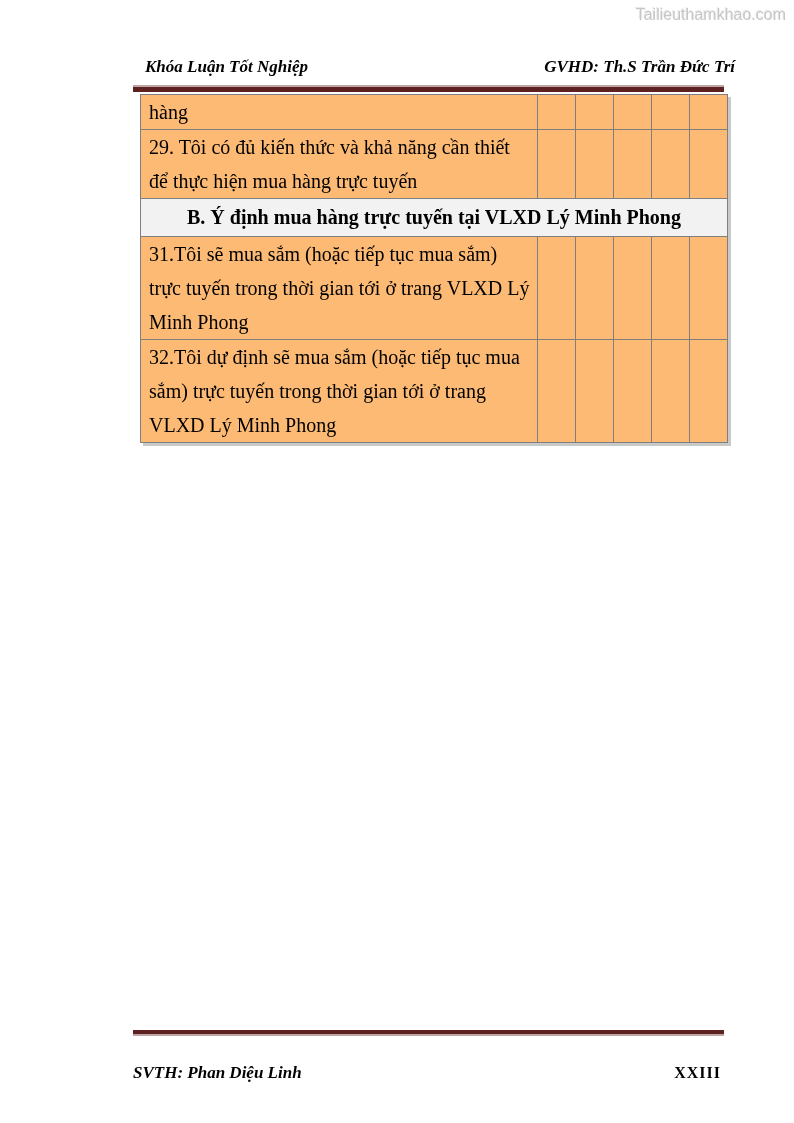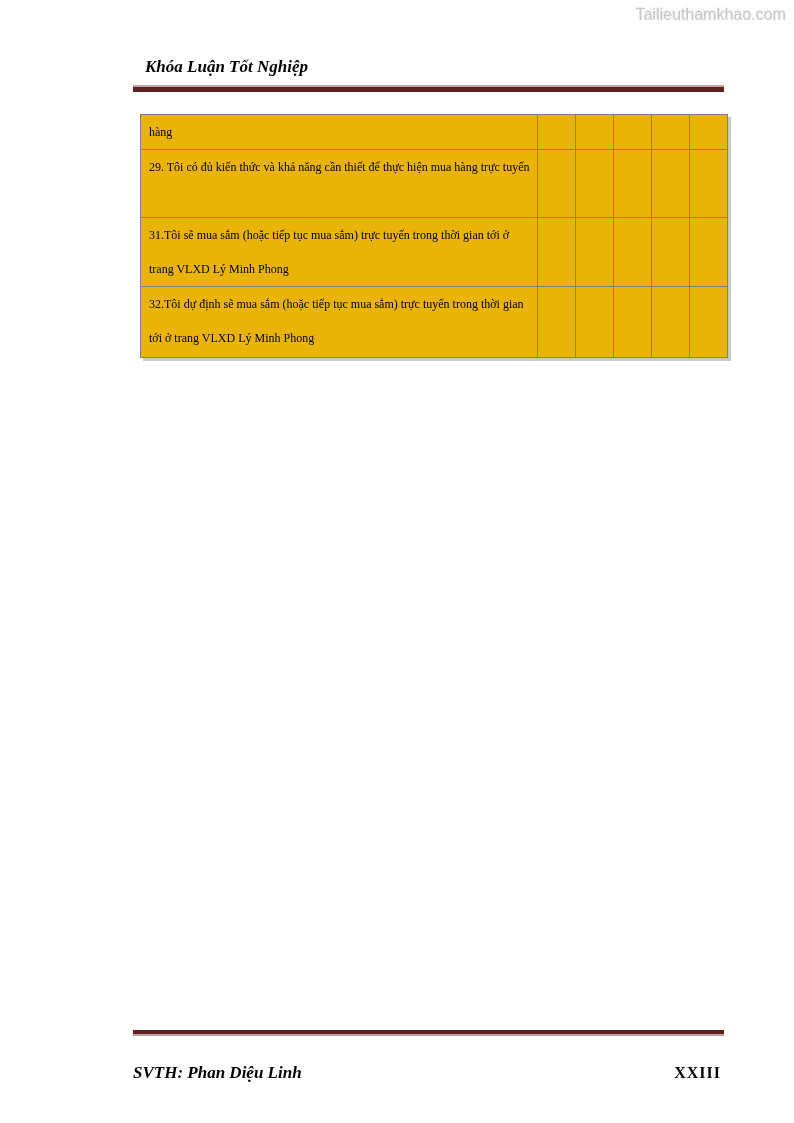--- a/index.html
+++ b/index.html
@@ -50,27 +50,27 @@
   .rule .light { height: 2px; background: #bfa6a6; }
   .rule .dark  { height: 5px; background: #5e2121; }
   .header-rule { top: 85px; }
   .footer-rule { top: 1030px; }
   .footer-rule .dark { height: 4px; }
 
   
   .q-table {
     position: absolute;
     left: 140px;
-    top: 114px;
+    top: 94px;
     border-collapse: collapse;
     table-layout: fixed;
     width: 587px;
-    font-size: 12px;
+    font-size: 20px;
     box-shadow: 3px 3px 0 0 #c9c9c9;
-    background: #eab308;
+    background: #fdba74;
   }
   .q-table td {
     border: 1px solid #7f7f7f;
     vertical-align: top;
     line-height: 34px;
     padding: 0;
   }
   .q-table td.question {
     padding: 0 7px 0 8px;
   }
@@ -103,20 +103,21 @@
 </style>
 </head>
 <body>
 
 <div class="page">
 
   <div class="watermark">Tailieuthamkhao.com</div>
 
   <div class="header-row">
     <span>Khóa Luận Tốt Nghiệp</span>
+    <span>GVHD: Th.S Trần Đức Trí</span>
   </div>
 
   <div class="rule header-rule">
     <div class="light"></div>
     <div class="dark"></div>
   </div>
 
   <table class="q-table">
     <colgroup>
       <col style="width:397px">
@@ -136,20 +137,23 @@
         <td class="rate"></td>
       </tr>
       <tr class="r-two">
         <td class="question">29. Tôi có đủ kiến thức và khả năng cần thiết để thực hiện mua hàng trực tuyến</td>
         <td class="rate"></td>
         <td class="rate"></td>
         <td class="rate"></td>
         <td class="rate"></td>
         <td class="rate"></td>
       </tr>
+      <tr>
+        <td class="section" colspan="6">B. Ý định mua hàng trực tuyến tại VLXD Lý Minh Phong</td>
+      </tr>
       <tr class="r-two-b">
         <td class="question">31.Tôi sẽ mua sắm (hoặc tiếp tục mua sắm) trực tuyến trong thời gian tới ở trang VLXD Lý Minh Phong</td>
         <td class="rate"></td>
         <td class="rate"></td>
         <td class="rate"></td>
         <td class="rate"></td>
         <td class="rate"></td>
       </tr>
       <tr class="r-two-c">
         <td class="question">32.Tôi dự định sẽ mua sắm (hoặc tiếp tục mua sắm) trực tuyến trong thời gian tới ở trang VLXD Lý Minh Phong</td>

